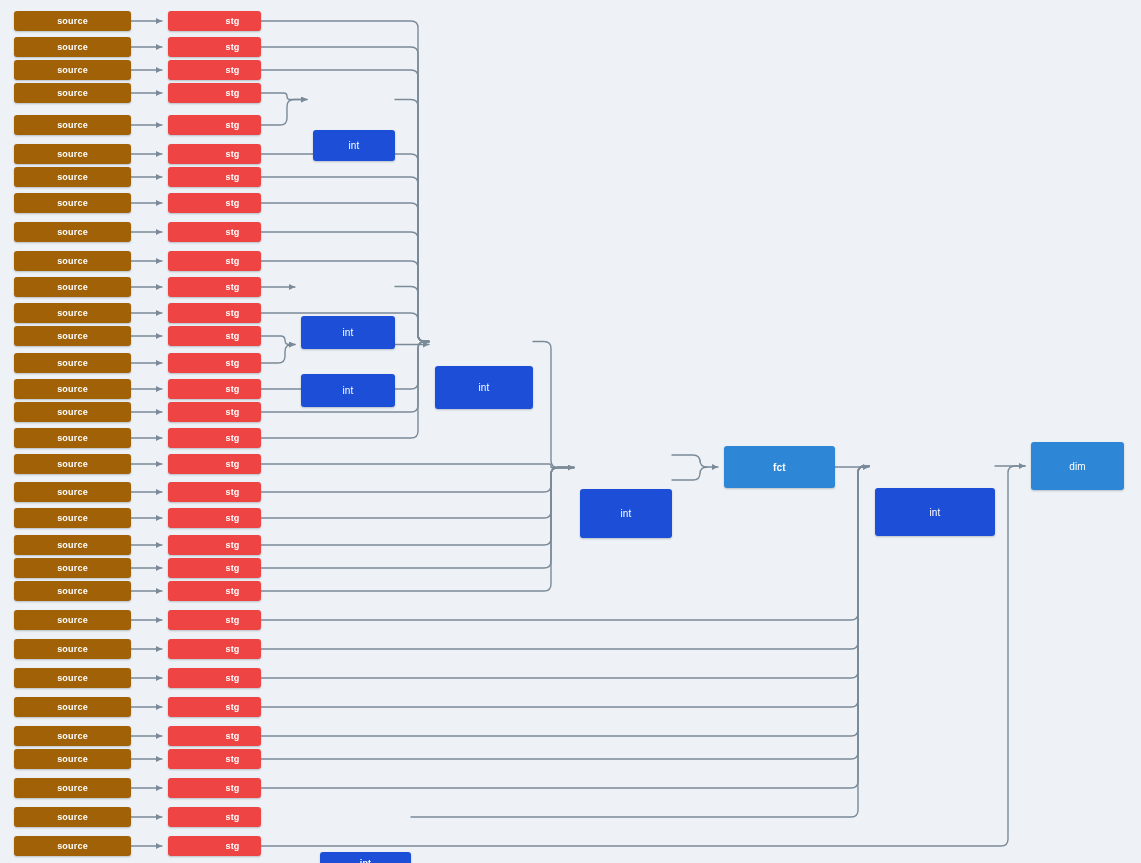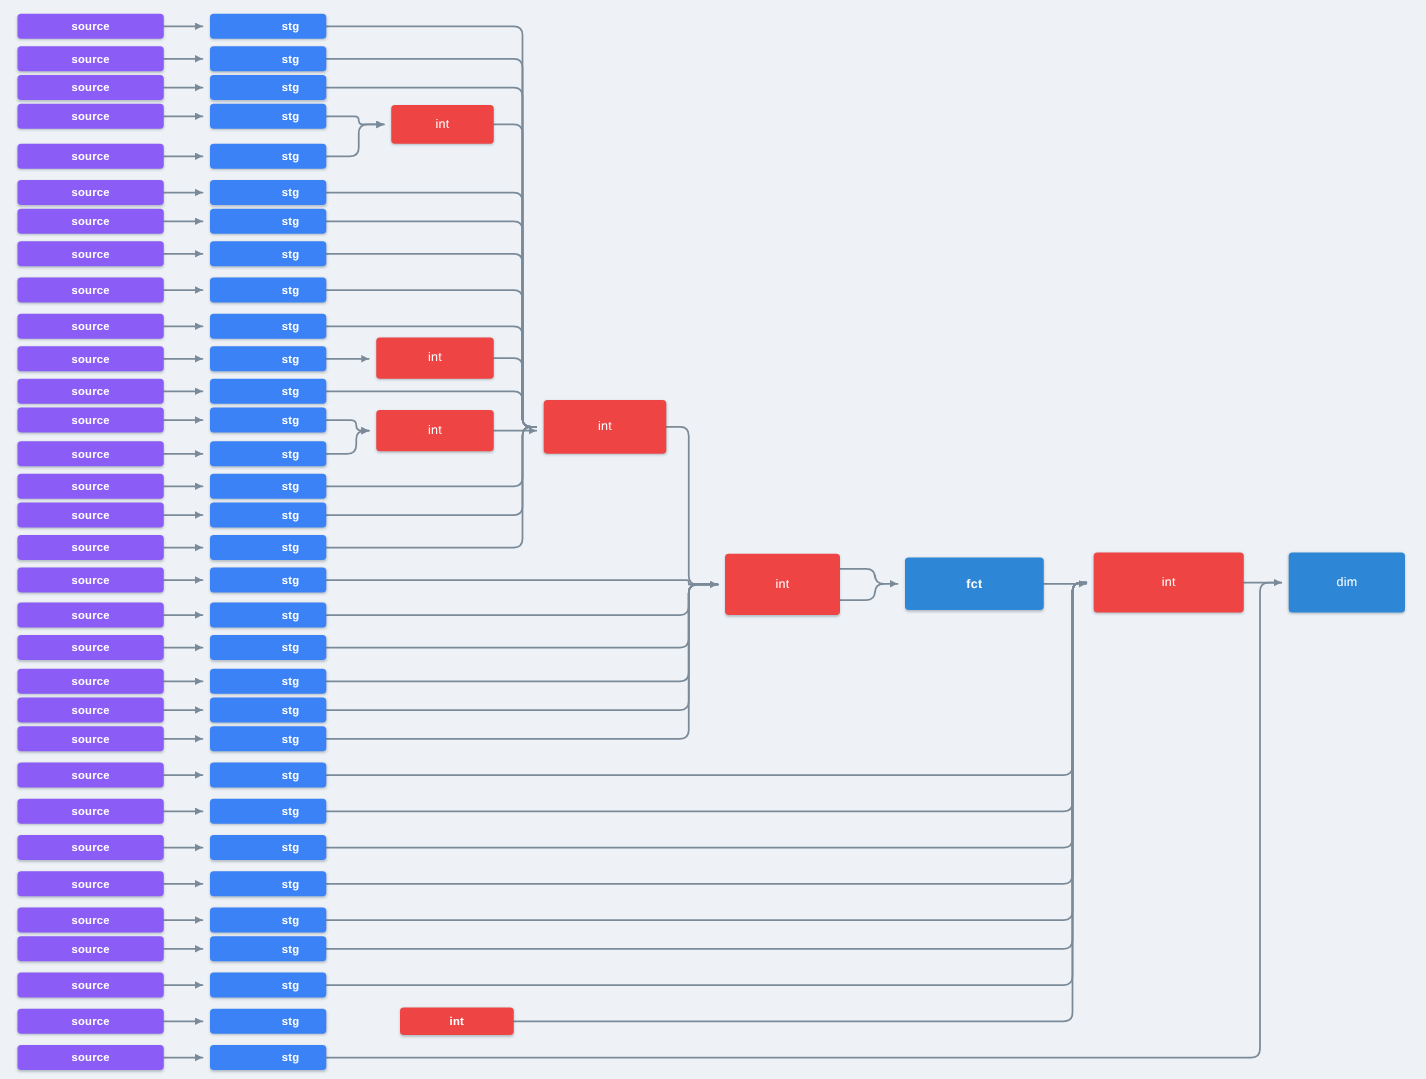--- a/index.html
+++ b/index.html
@@ -18,23 +18,23 @@
     display:flex;align-items:center;justify-content:center;
     color:#ffffff;
     font-size:9px;
     font-weight:bold;
     letter-spacing:.2px;
     border-radius:3px;
     box-shadow:0 1px 2px rgba(40,60,80,.28);
     user-select:none;
     white-space:nowrap;
   }
-  .n-source{background:#8b5cf6;}
-  .n-stg{background:#3b82f6;padding-left:36px;}
-  .n-int{background:#ef4444;}
+  .n-source{background:#a16207;}
+  .n-stg{background:#ef4444;padding-left:36px;}
+  .n-int{background:#1d4ed8;margin-top:46px;}
   .n-fct{background:#2e86d6;}
   .n-dim{background:#2e86d6;}
   .node.big{font-size:10px;font-weight:normal;}
 </style>
 </head>
 <body>
 
 <div id="canvas">
   <svg id="edges" viewBox="0 0 1141 863" xmlns="http://www.w3.org/2000/svg">
     <defs>

